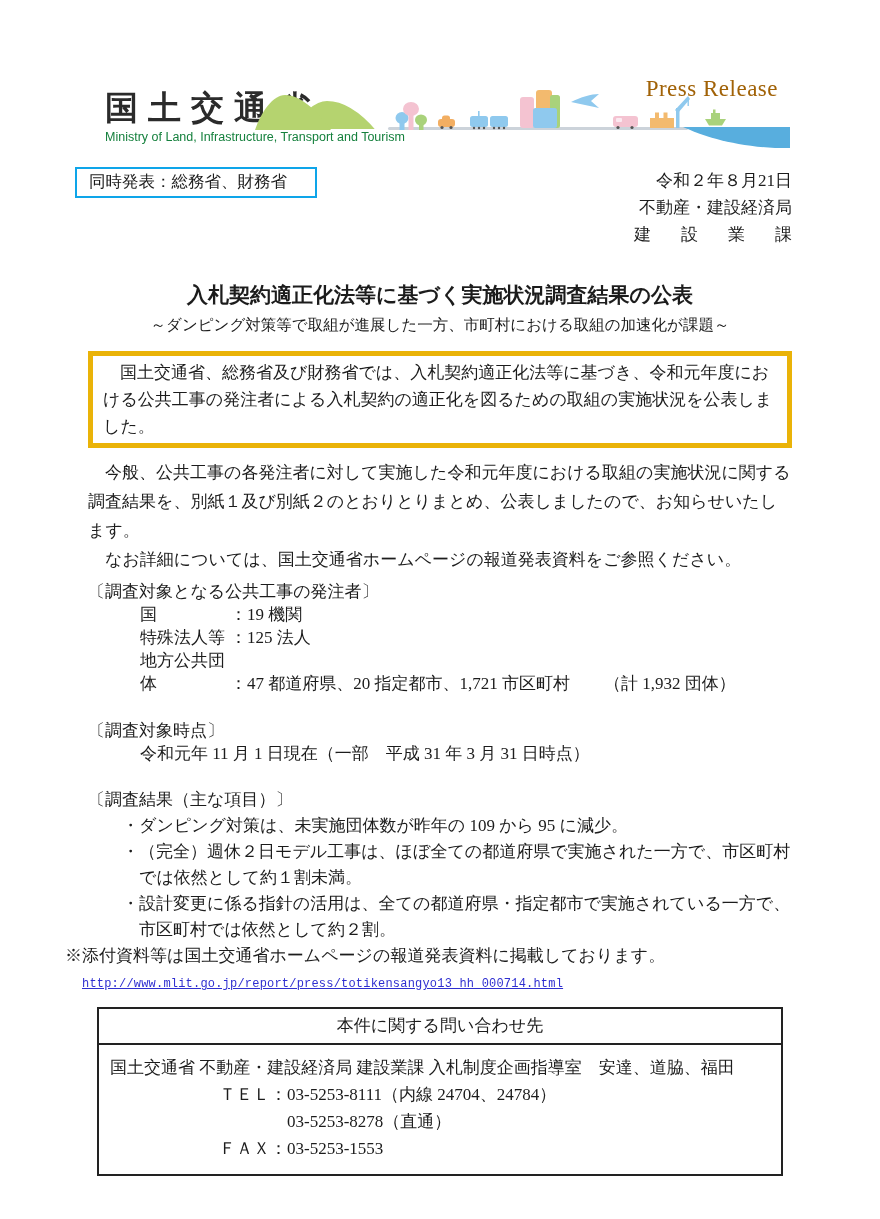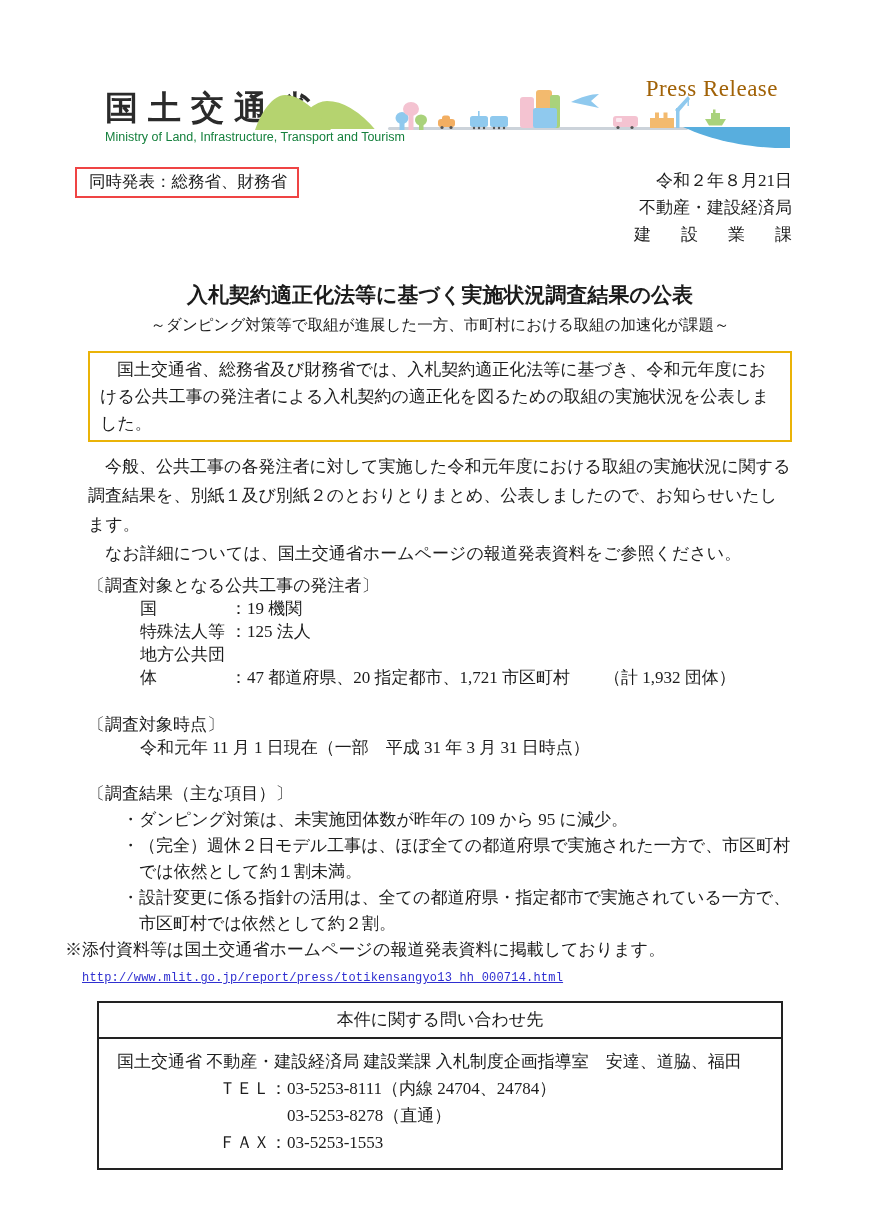--- a/index.html
+++ b/index.html
@@ -18,31 +18,31 @@
   .logo-en{font-size:12.5px;color:#15803d;letter-spacing:0px;margin-top:4px;white-space:nowrap;}
   .press-release{
     position:absolute;right:102px;top:76px;
     font-family:Liberation Serif, serif;
     font-size:23px;color:#a16207;letter-spacing:0.5px;
   }
   .illu{position:absolute;left:255px;top:78px;width:535px;height:70px;}
   
   .meta-row{display:flex;justify-content:space-between;align-items:flex-start;padding:0 88px;margin-top:19px;}
   .sim-box{
-    margin-left:-13px;border:2px solid #ef4444;
-    padding:2px 10px 3px 12px;font-size:16.5px;white-space:nowrap;
+    margin-left:-13px;border:2px solid #0ea5e9;
+    padding:2px 28px 3px 12px;font-size:16.5px;white-space:nowrap;
   }
   .date-block{text-align:right;font-size:17px;line-height:27px;width:170px;}
   .division{width:158px;margin-left:auto;text-align:justify;text-align-last:justify;}
   
   .title{margin-top:34px;text-align:center;font-size:21px;font-weight:bold;line-height:26px;}
   .subtitle{margin-top:7px;text-align:center;font-size:15.5px;line-height:20px;}
   
   .summary-box{
-    margin:16px 88px 0 88px;border:2px solid #eab308;
+    margin:16px 88px 0 88px;border:5px solid #eab308;
     padding:3px 10px;font-size:17px;line-height:27px;text-indent:1em;
   }
   
   .body-text{padding:0 88px;margin-top:10px;}
   .body-text p{margin:0;font-size:17px;line-height:29px;text-indent:1em;}
   .section{padding:0 88px;}
   .sec-targets{margin-top:6px;font-size:17px;line-height:23px;}
   .sec-heading{font-size:17px;}
   .kv{padding-left:52px;}
   .kv-label{display:inline-block;width:90px;}
@@ -57,21 +57,21 @@
     font-family:"Liberation Mono","DejaVu Sans Mono",monospace;
     font-size:12px;color:#2f2fd0;text-decoration:underline;letter-spacing:0.2px;
   }
   
   .contact-box{margin:10px 97px 0 97px;border:2px solid #222;}
   .contact-head{
     text-align:center;font-size:17px;padding:5px 0 6px 0;
     border-bottom:2px solid #222;
   }
   .contact-body{padding:9px 0 12px 0;font-size:17px;line-height:27px;}
-  .c-line1{padding-left:18px;}
+  .c-line1{padding-left:11px;}
   .c-tel,.c-fax{padding-left:120px;}
   .c-tel2{padding-left:188px;}
 </style>
 </head>
 <body>
 
 <div class="page">
 
   <div class="header">
     <div class="logo">

